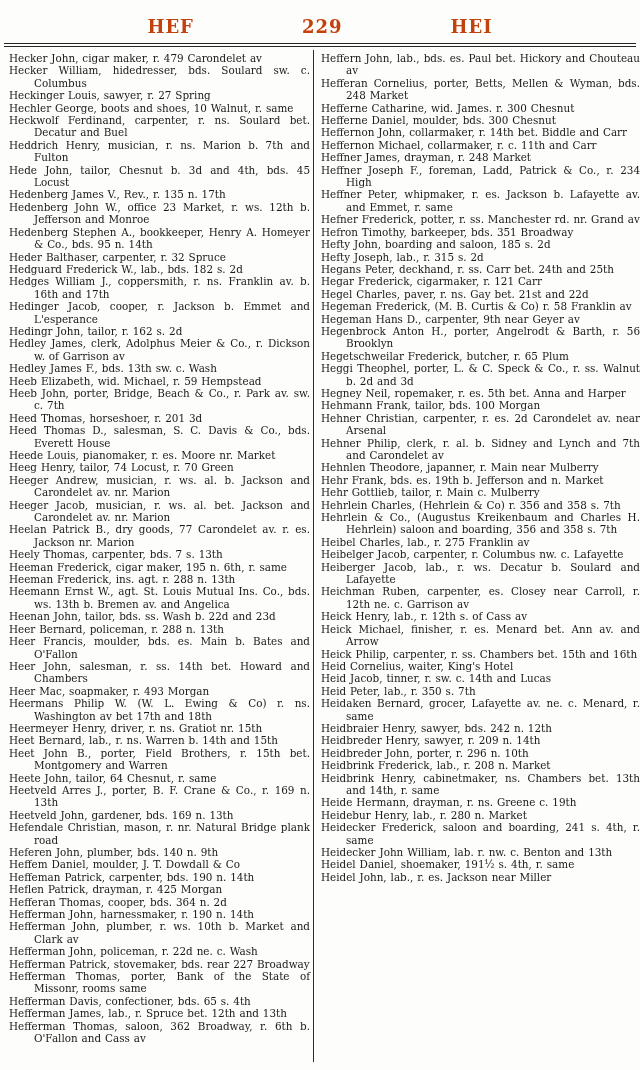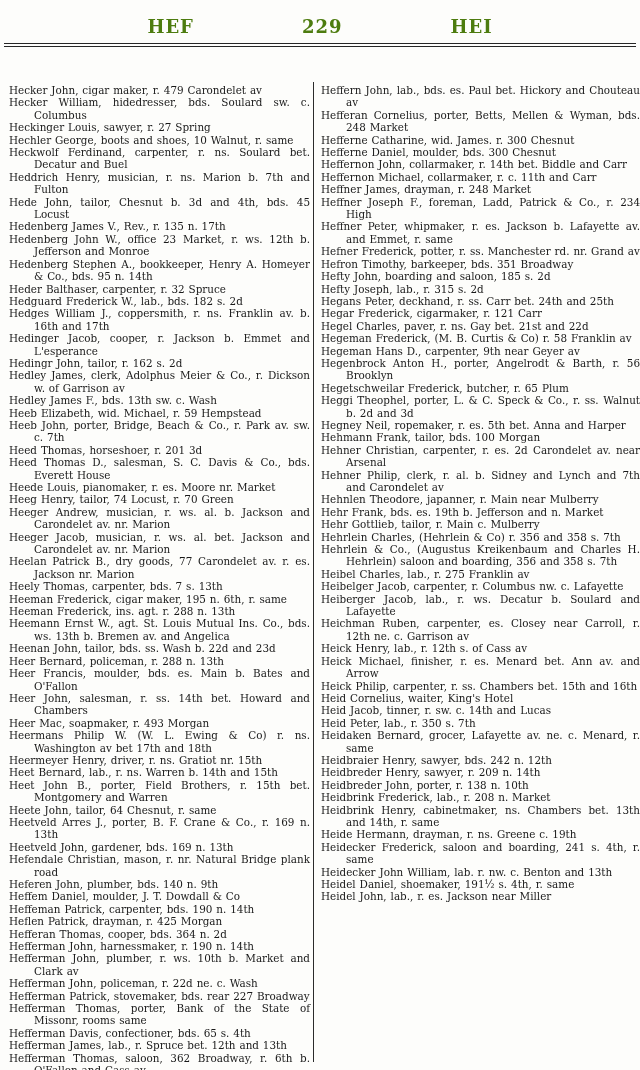--- a/index.html
+++ b/index.html
@@ -22,38 +22,37 @@
     background: #fdfdfb;
   }
   .page-header {
     display: flex;
     justify-content: center;
     align-items: baseline;
     gap: 108px;
     font-size: 18px;
     font-weight: bold;
     letter-spacing: 1px;
-    color: #4d7c0f;
+    color: #c2410c;
   }
   .header-rule {
     height: 2px;
     border-top: 1.6px solid #262626;
     border-bottom: 1px solid #262626;
     margin: 6px 4px 0 4px;
   }
   .columns {
     display: flex;
     align-items: stretch;
     margin-top: 3px;
     height: 1012px;
   }
   .col {
     box-sizing: border-box;
     padding-top: 2px;
-    margin-top: 32px;
   }
   .col-left {
     width: 314px;
     padding-left: 9px;
     padding-right: 3px;
     border-right: 1.2px solid #2b2b2b;
   }
   .col-right {
     width: 326px;
     padding-left: 7px;
@@ -174,23 +173,24 @@
         <div class="entry">Heichman Ruben, carpenter, es. Closey near Carroll, r. 12th ne. c. Garrison av</div>
         <div class="entry">Heick Henry, lab., r. 12th s. of Cass av</div>
         <div class="entry">Heick Michael, finisher, r. es. Menard bet. Ann av. and Arrow</div>
         <div class="entry">Heick Philip, carpenter, r. ss. Chambers bet. 15th and 16th</div>
         <div class="entry">Heid Cornelius, waiter, King's Hotel</div>
         <div class="entry">Heid Jacob, tinner, r. sw. c. 14th and Lucas</div>
         <div class="entry">Heid Peter, lab., r. 350 s. 7th</div>
         <div class="entry">Heidaken Bernard, grocer, Lafayette av. ne. c. Menard, r. same</div>
         <div class="entry">Heidbraier Henry, sawyer, bds. 242 n. 12th</div>
         <div class="entry">Heidbreder Henry, sawyer, r. 209 n. 14th</div>
-        <div class="entry">Heidbreder John, porter, r. 138 n. 10th</div>
+        <div class="entry">Heidbreder John, porter, r. 296 n. 10th</div>
         <div class="entry">Heidbrink Frederick, lab., r. 208 n. Market</div>
         <div class="entry">Heidbrink Henry, cabinetmaker, ns. Chambers bet. 13th and 14th, r. same</div>
         <div class="entry">Heide Hermann, drayman, r. ns. Greene c. 19th</div>
+        <div class="entry">Heidebur Henry, lab., r. 280 n. Market</div>
         <div class="entry">Heidecker Frederick, saloon and boarding, 241 s. 4th, r. same</div>
         <div class="entry">Heidecker John William, lab. r. nw. c. Benton and 13th</div>
         <div class="entry">Heidel Daniel, shoemaker, 191½ s. 4th, r. same</div>
         <div class="entry">Heidel John, lab., r. es. Jackson near Miller</div>
       </div>
   </div>
 </div>
 
 </body></html>

